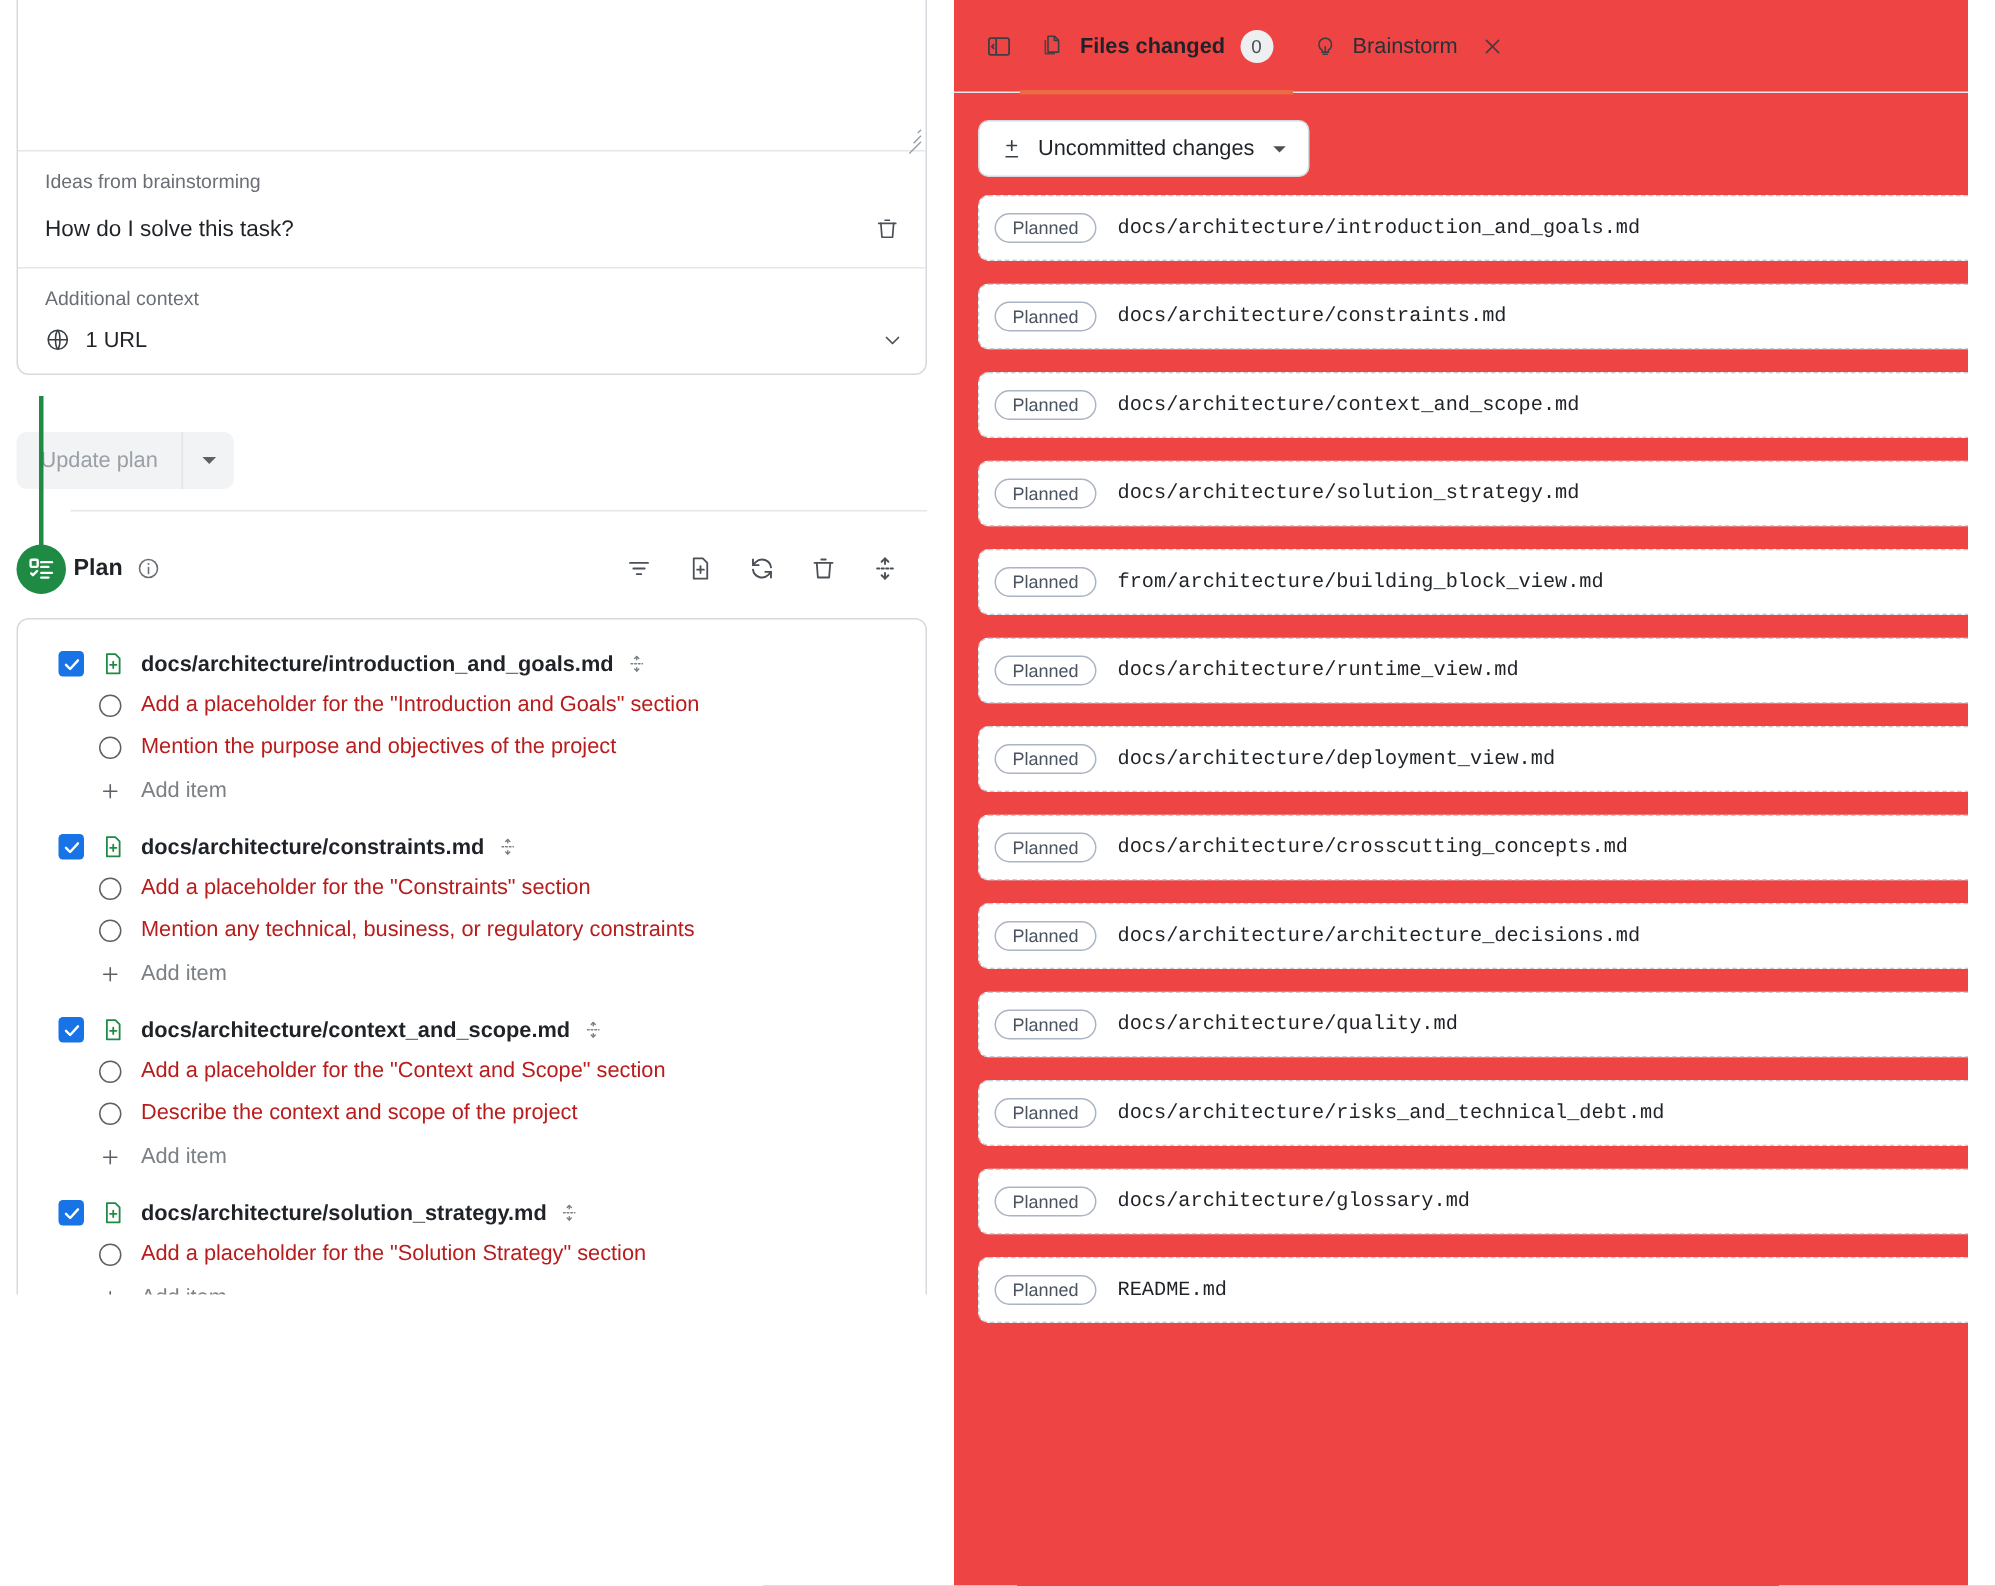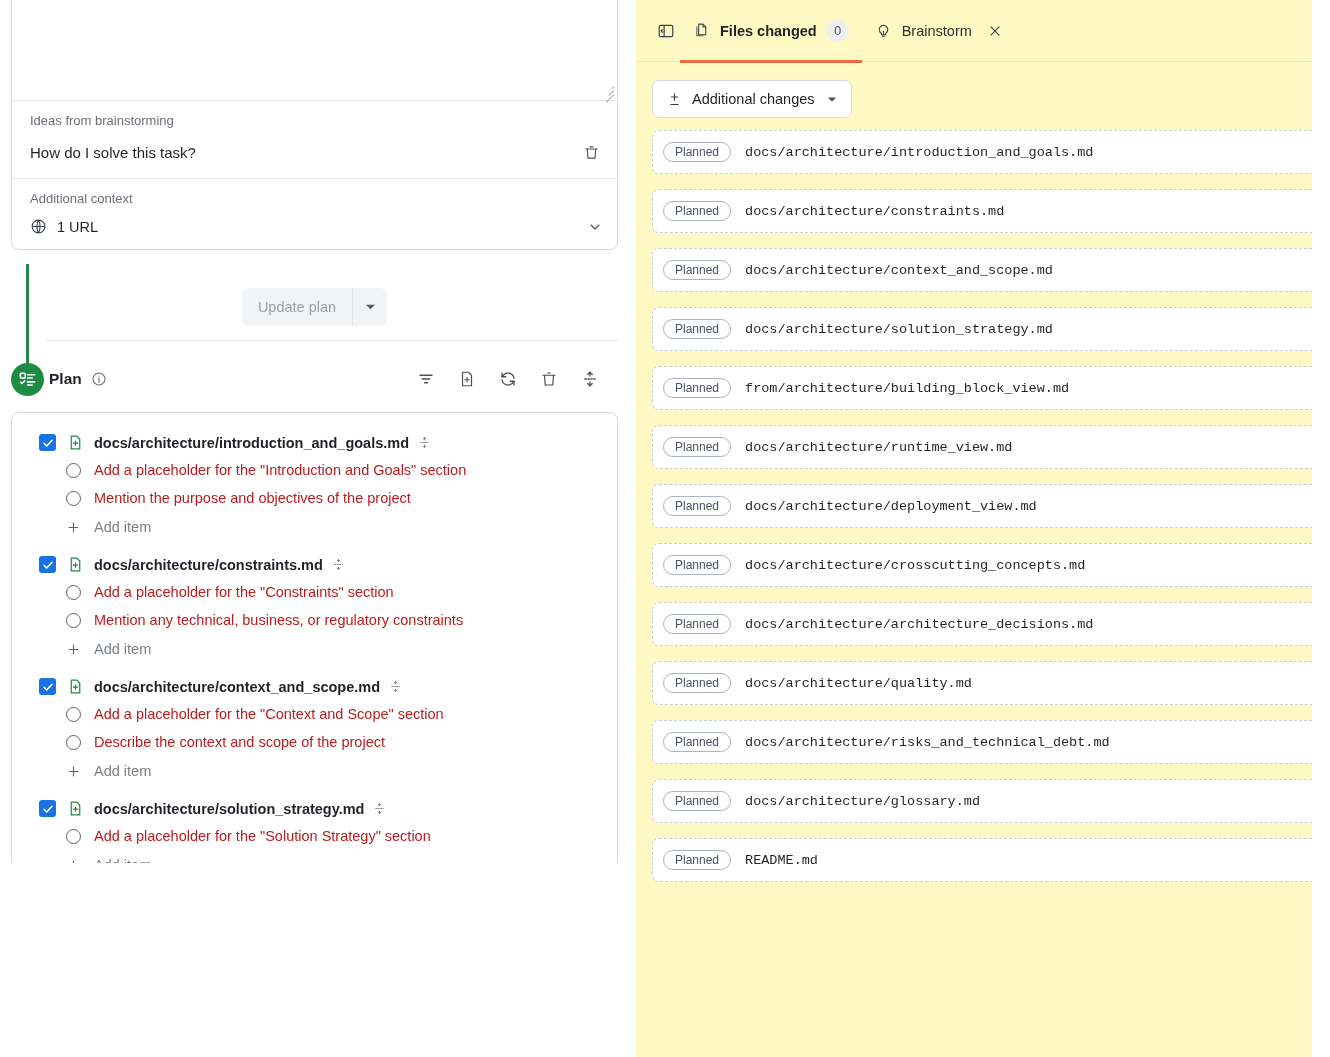--- a/index.html
+++ b/index.html
@@ -90,21 +90,21 @@
   .ctx-text { font-size: 14.5px; color: #1f2328; flex: 1; }
   .chev { color: #4a5056; display: flex; }
 
   
   .update-row {
     position: absolute;
     left: 11px;
     top: 288px;
     width: 607px;
     display: flex;
-    justify-content: center;
+    justify-content: flex-start;
   }
   .split-btn {
     display: flex;
     align-items: stretch;
     background: #f1f3f5;
     border-radius: 7px;
     overflow: hidden;
     height: 38px;
   }
   .split-btn .main {
@@ -242,21 +242,21 @@
     margin-left: 13px;
     font-size: 14.5px;
     color: #7b8085;
   }
 
   
   .right-pane {
     position: relative;
     width: 676px;
     height: 1057px;
-    background: #fef9c3;
+    background: #ef4444;
     overflow: hidden;
   }
   .tabbar {
     position: relative;
     height: 62px;
     border-bottom: 1px solid #e4e6e9;
     display: flex;
     align-items: center;
     padding-left: 16px;
   }
@@ -704,21 +704,21 @@
 
     <div class="uncommitted-wrap">
       <button class="uncommitted-btn">
         <span class="pm">
           <svg width="15" height="15" viewBox="0 0 24 24" fill="none" stroke="currentColor" stroke-width="1.8" stroke-linecap="round">
               <path d="M12 3v10"></path>
               <path d="M7 8h10"></path>
               <path d="M6 20h12"></path>
             </svg>
         </span>
-        <span>Additional changes</span>
+        <span>Uncommitted changes</span>
         <span class="caret2">
           <svg width="10" height="7" viewBox="0 0 12 8">
               <path d="M1 1.5 L6 6.5 L11 1.5 Z" fill="currentColor"></path>
             </svg>
         </span>
       </button>
     </div>
 
     <div class="file-list" id="file-list">
         <div class="file-row">

